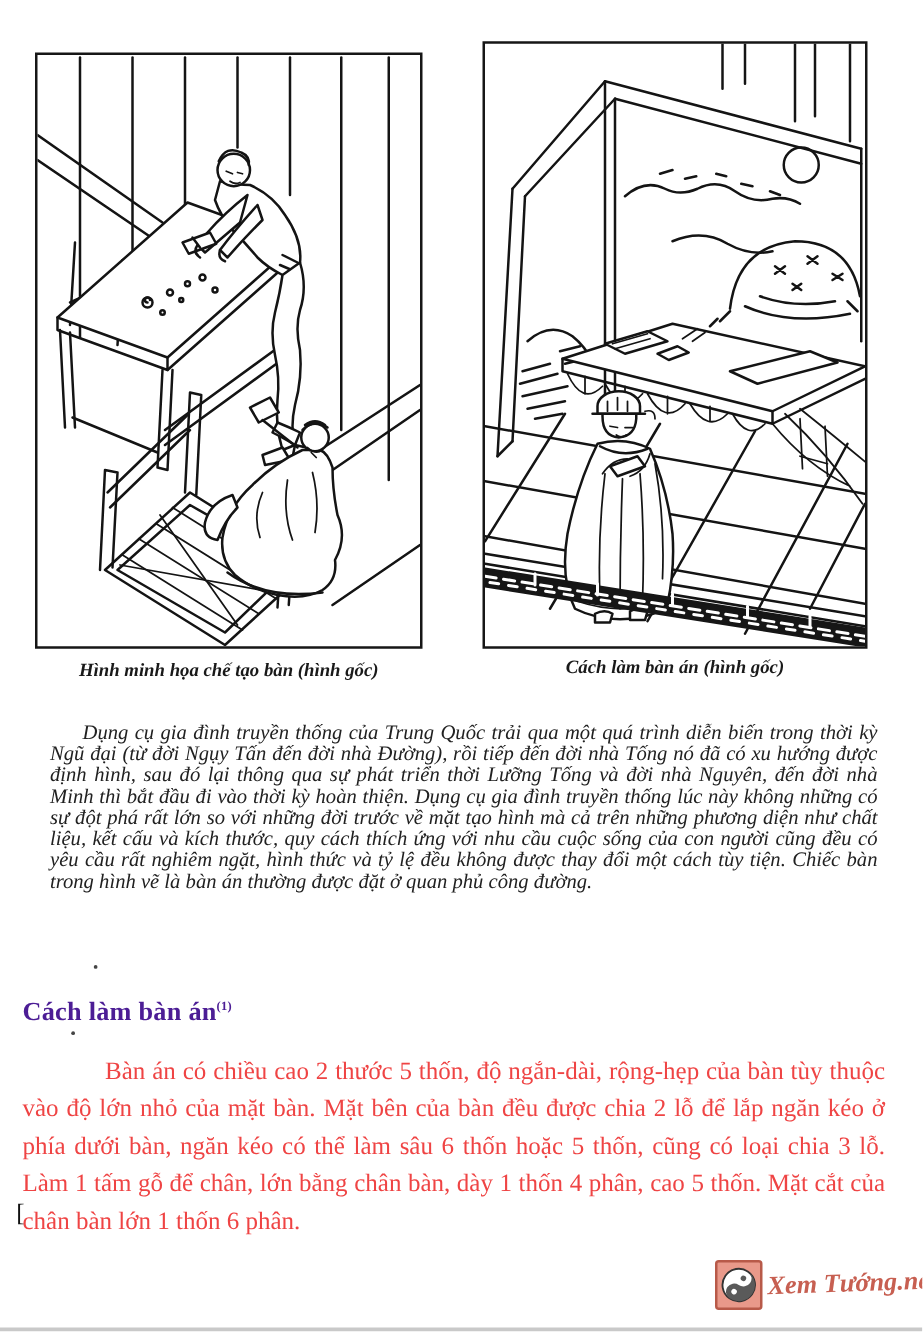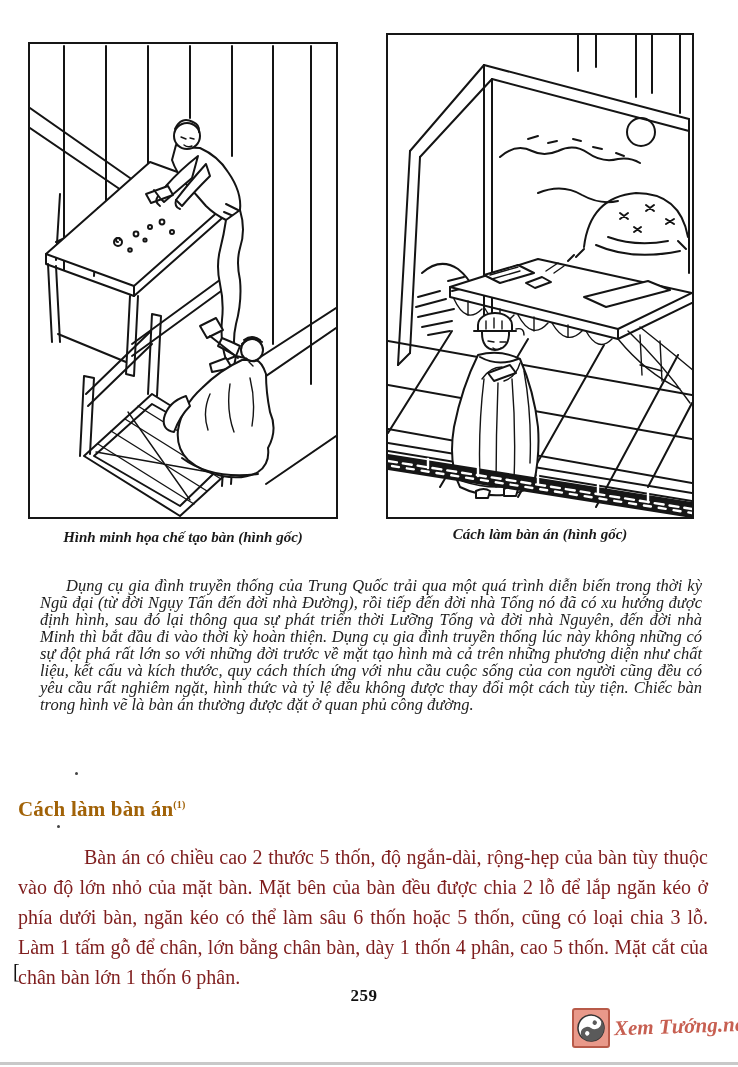--- a/index.html
+++ b/index.html
@@ -25,27 +25,27 @@
     position:absolute; text-align:center;
     font-weight:bold; font-style:italic; font-size:15px; color:#191919;
   }
   .intro {
     position:absolute; left:40px; top:577px; width:662px;
     font-style:italic; font-size:16.5px; line-height:17px;
     text-align:justify; text-indent:26px; color:#212121;
   }
   .heading {
     position:absolute; left:18px; top:797px;
-    font-size:21px; color:#a16207; letter-spacing:0.2px;
+    font-size:21px; color:#4c1d95; letter-spacing:0.2px;
   }
   .heading sup { font-size:10px; }
   .bodytext {
     position:absolute; left:18px; top:842px; width:690px;
     font-size:20px; line-height:30px; text-align:justify;
-    text-indent:66px; color:#7f1d1d;
+    text-indent:66px; color:#ef4444;
   }
   .stray-bracket {
     position:absolute; left:13px; top:960px; font-size:20px; color:#111;
   }
   .speck { position:absolute; background:#444; border-radius:50%; }
   .page-number {
     position:absolute; left:0; top:986px; width:728px; text-align:center;
     font-weight:bold; font-size:17px; letter-spacing:0.5px; color:#111;
   }
   .watermark { position:absolute; left:570px; top:1006px; width:168px; height:52px; }
@@ -247,21 +247,20 @@
 
   <div class="speck" style="left:75px; top:772px; width:3px; height:3px;"></div>
   <div class="speck" style="left:57px; top:825px; width:3px; height:3px;"></div>
 
   <h2 class="heading"><span>Cách làm bàn án</span><sup>(1)</sup></h2>
 
   <p class="bodytext">Bàn án có chiều cao 2 thước 5 thốn, độ ngắn-dài, rộng-hẹp của bàn tùy thuộc vào độ lớn nhỏ của mặt bàn. Mặt bên của bàn đều được chia 2 lỗ để lắp ngăn kéo ở phía dưới bàn, ngăn kéo có thể làm sâu 6 thốn hoặc 5 thốn, cũng có loại chia 3 lỗ. Làm 1 tấm gỗ để chân, lớn bằng chân bàn, dày 1 thốn 4 phân, cao 5 thốn. Mặt cắt của chân bàn lớn 1 thốn 6 phân.</p>
 
   <div class="stray-bracket">[</div>
 
-  <div class="page-number">259</div>
 
   <div class="watermark">
     <div class="wm-icon">
       <svg width="34" height="36" viewBox="0 0 34 36">
         <g transform="translate(17,18) rotate(35)">
           <circle cx="0" cy="0" r="13" fill="#ffffff" stroke="#333333" stroke-width="1.5"></circle>
           <path d="M0,-13 a13,13 0 0 1 0,26 a6.5,6.5 0 0 1 0,-13 a6.5,6.5 0 0 0 0,-13 Z" fill="#5a5a5a" stroke="none"></path>
           <circle cx="0" cy="-6.5" r="2.2" fill="#5a5a5a" stroke="none"></circle>
           <circle cx="0" cy="6.5" r="2.2" fill="#ffffff" stroke="none"></circle>
         </g>

